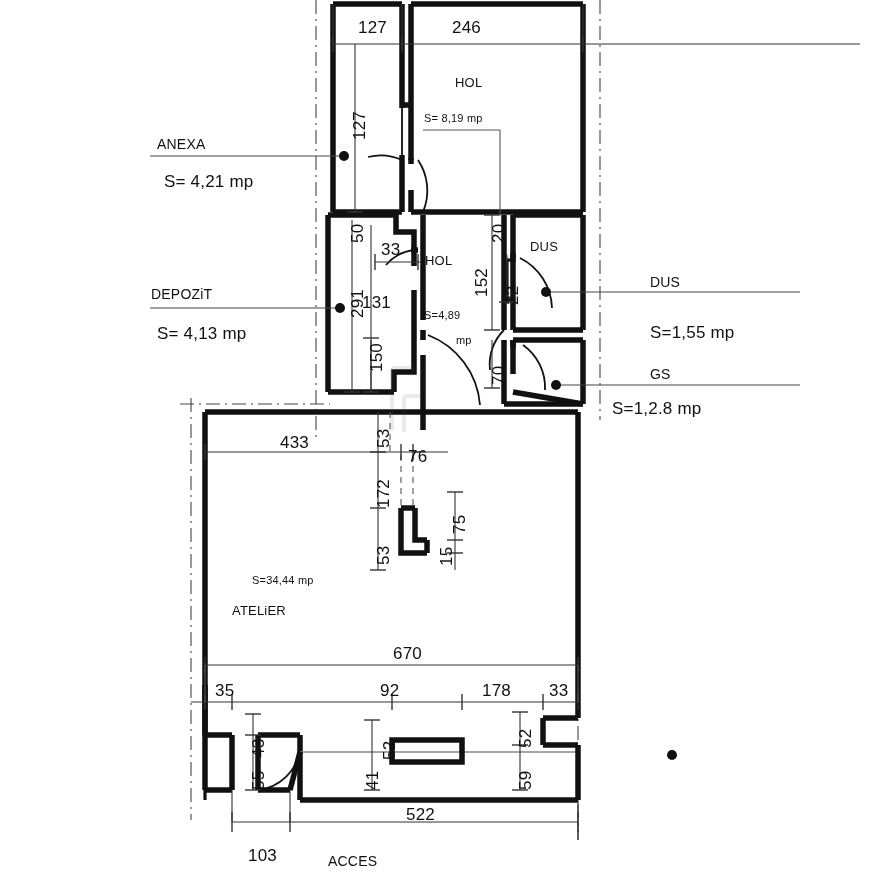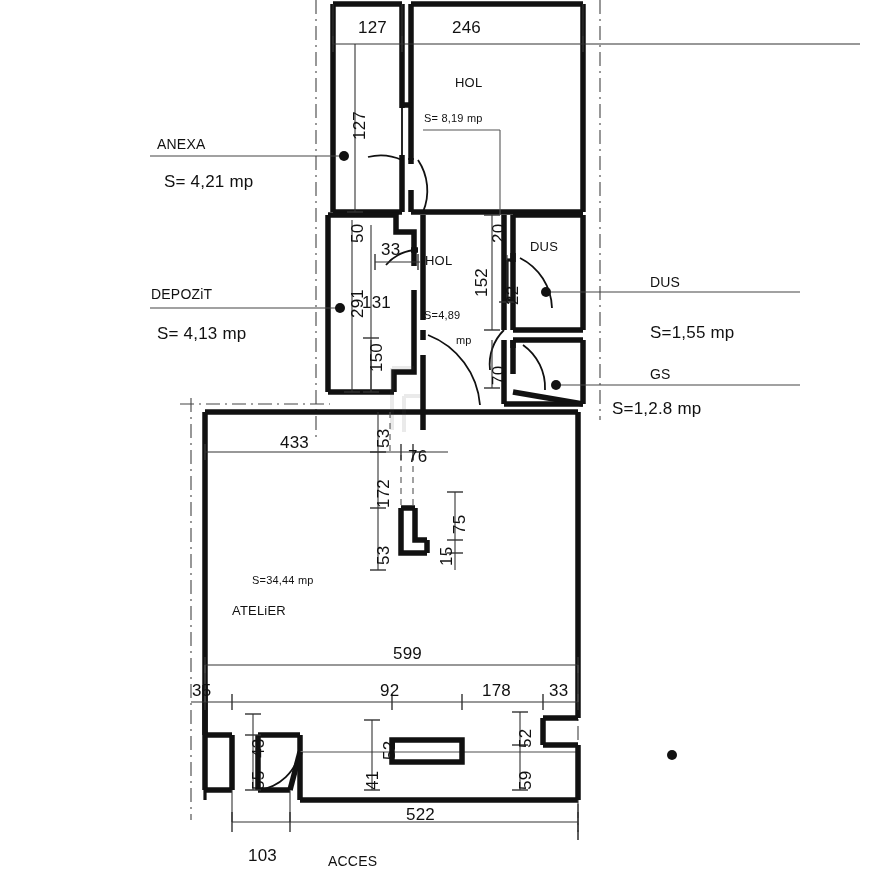--- a/index.html
+++ b/index.html
@@ -342,22 +342,22 @@
 
 
   <div class="txt acces-txt" style="left:305px; top:853px;">ACCES</div>
 
   <div class="txt dim" style="left:358px; top:18px;">127</div>
   <div class="txt dim" style="left:452px; top:18px;">246</div>
   <div class="txt dim" style="left:381px; top:240px;">33</div>
   <div class="txt dim" style="left:362px; top:293px;">131</div>
   <div class="txt dim" style="left:280px; top:433px;">433</div>
   <div class="txt dim" style="left:408px; top:447px;">76</div>
-  <div class="txt dim" style="left:393px; top:644px;">599</div>
-  <div class="txt dim" style="left:192px; top:681px;">35</div>
+  <div class="txt dim" style="left:393px; top:644px;">670</div>
+  <div class="txt dim" style="left:215px; top:681px;">35</div>
   <div class="txt dim" style="left:380px; top:681px;">92</div>
   <div class="txt dim" style="left:482px; top:681px;">178</div>
   <div class="txt dim" style="left:549px; top:681px;">33</div>
   <div class="txt dim" style="left:248px; top:846px;">103</div>
   <div class="txt dim" style="left:406px; top:805px;">522</div>
 
   <div class="txt dim-v" style="left:350px; top:140px;">127</div>
   <div class="txt dim-v" style="left:348px; top:243px;">50</div>
   <div class="txt dim-v" style="left:348px; top:318px;">291</div>
   <div class="txt dim-v" style="left:367px; top:372px;">150</div>

